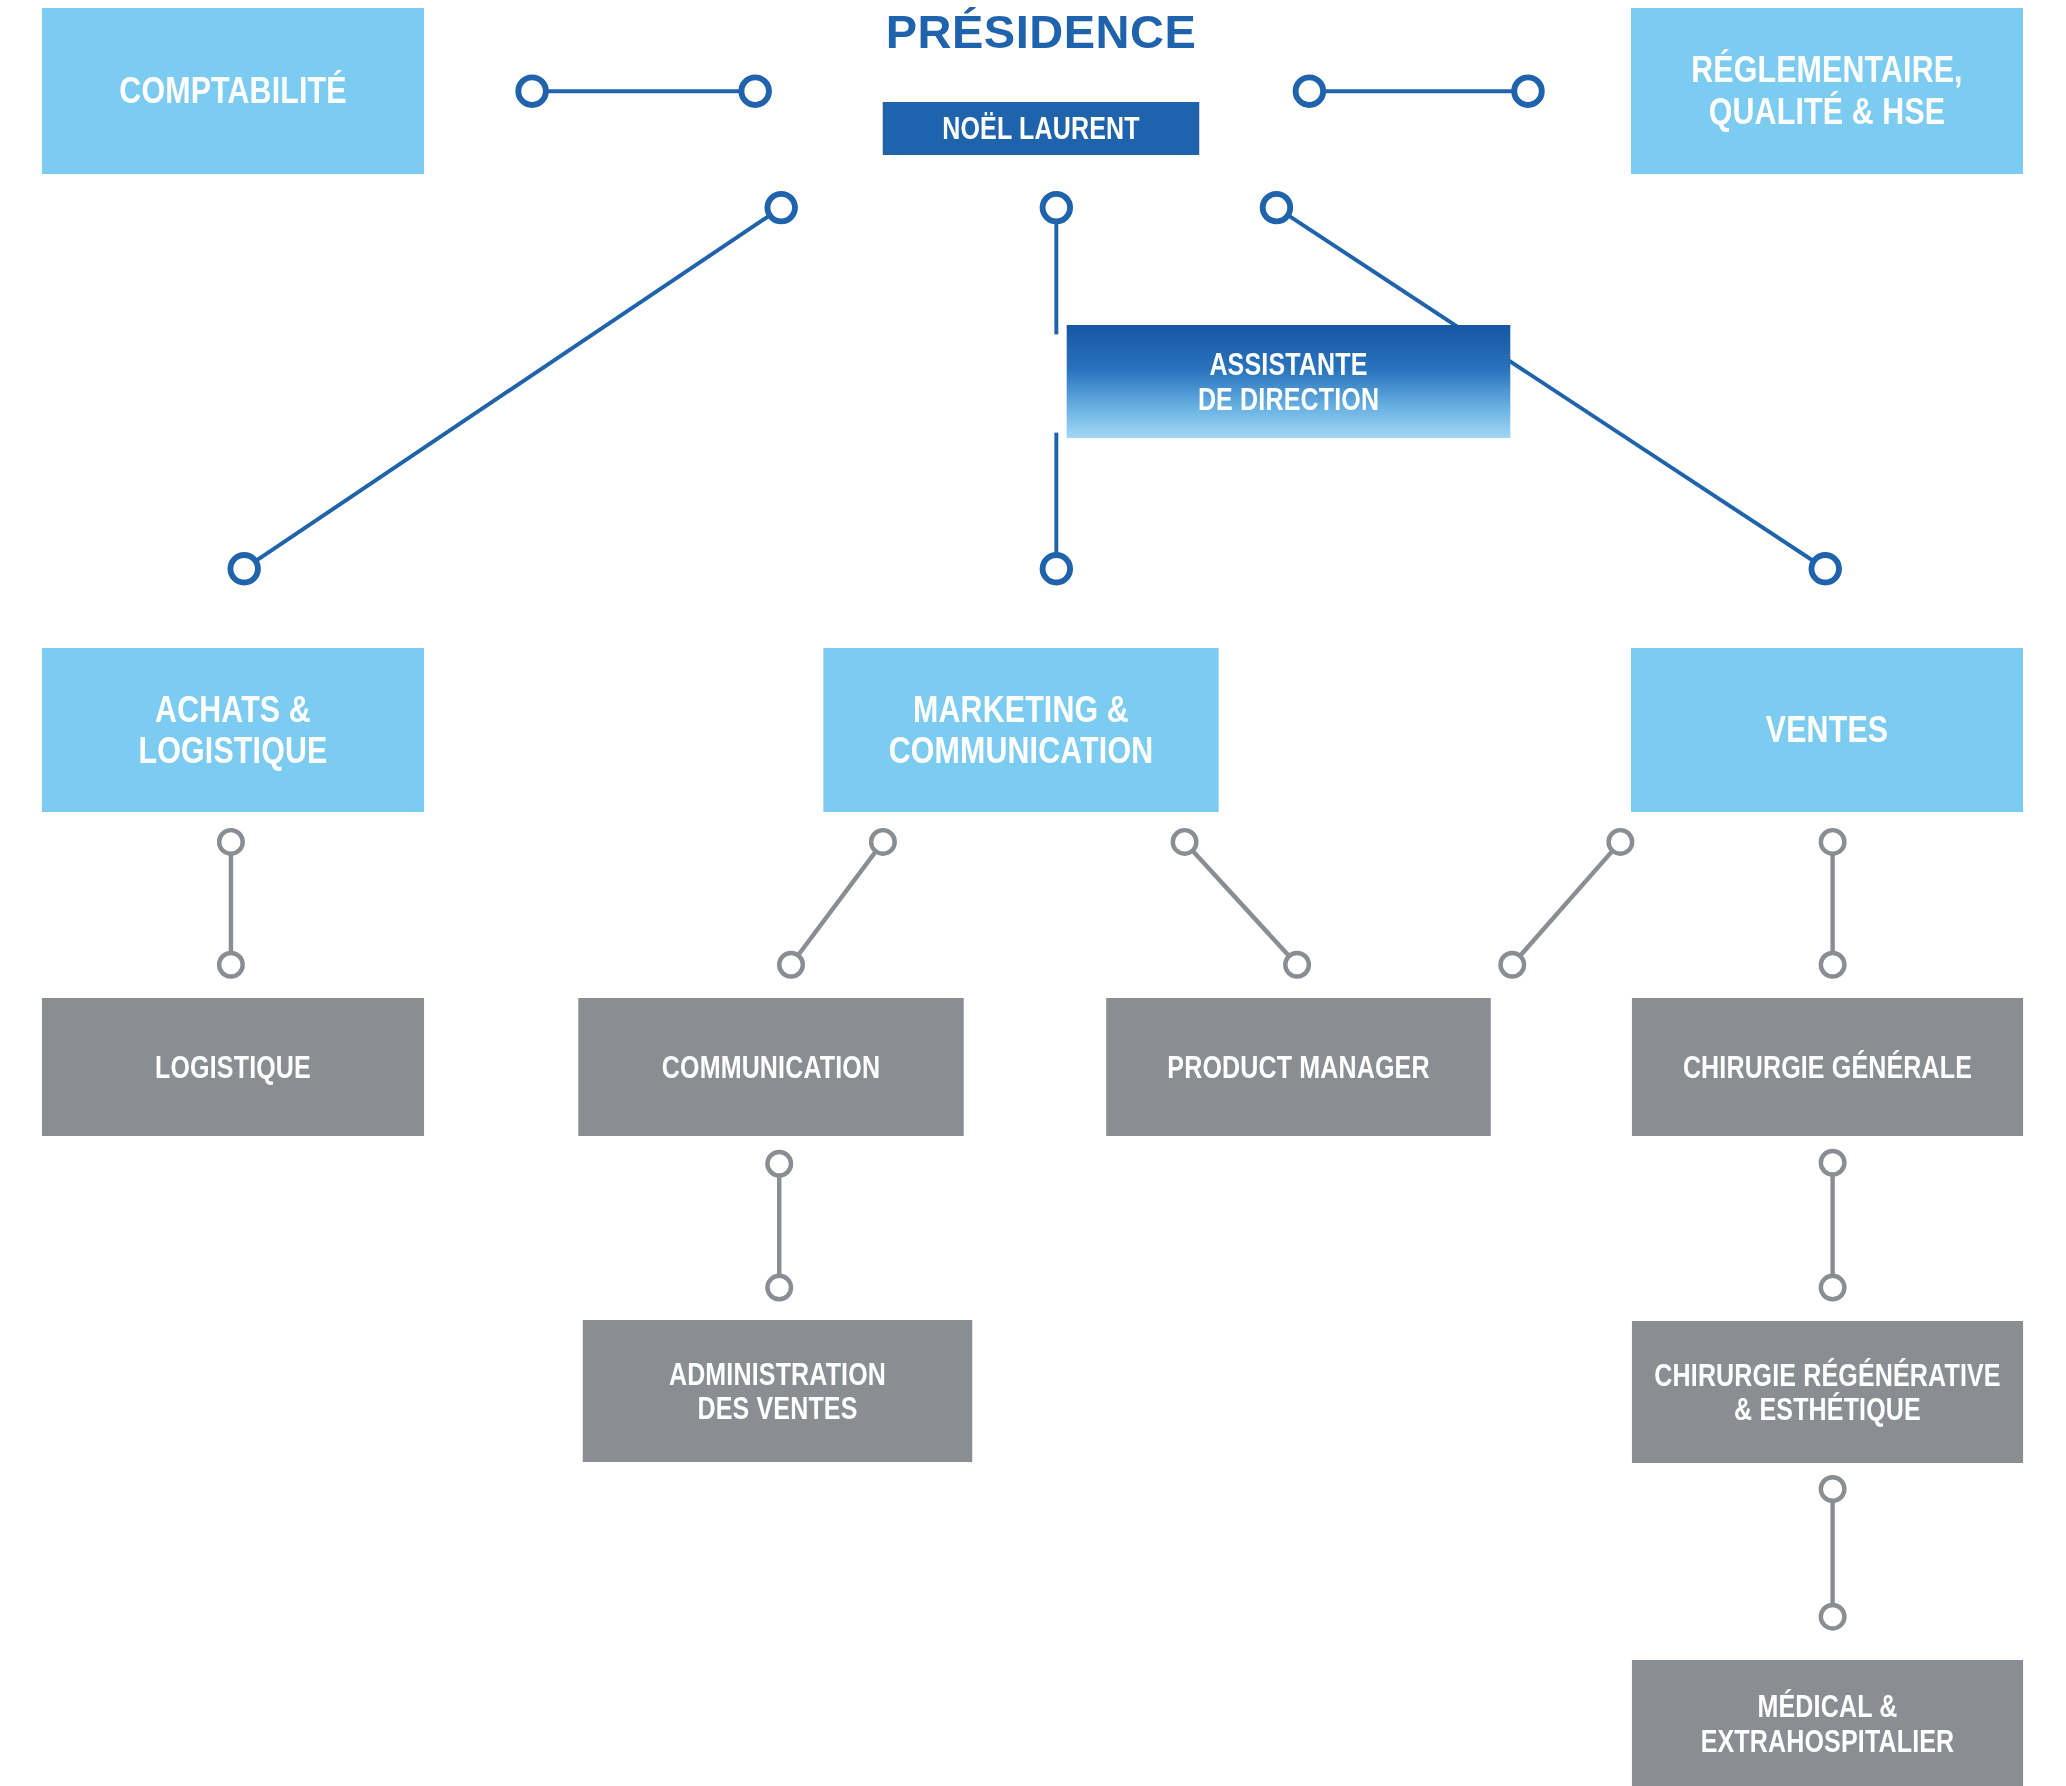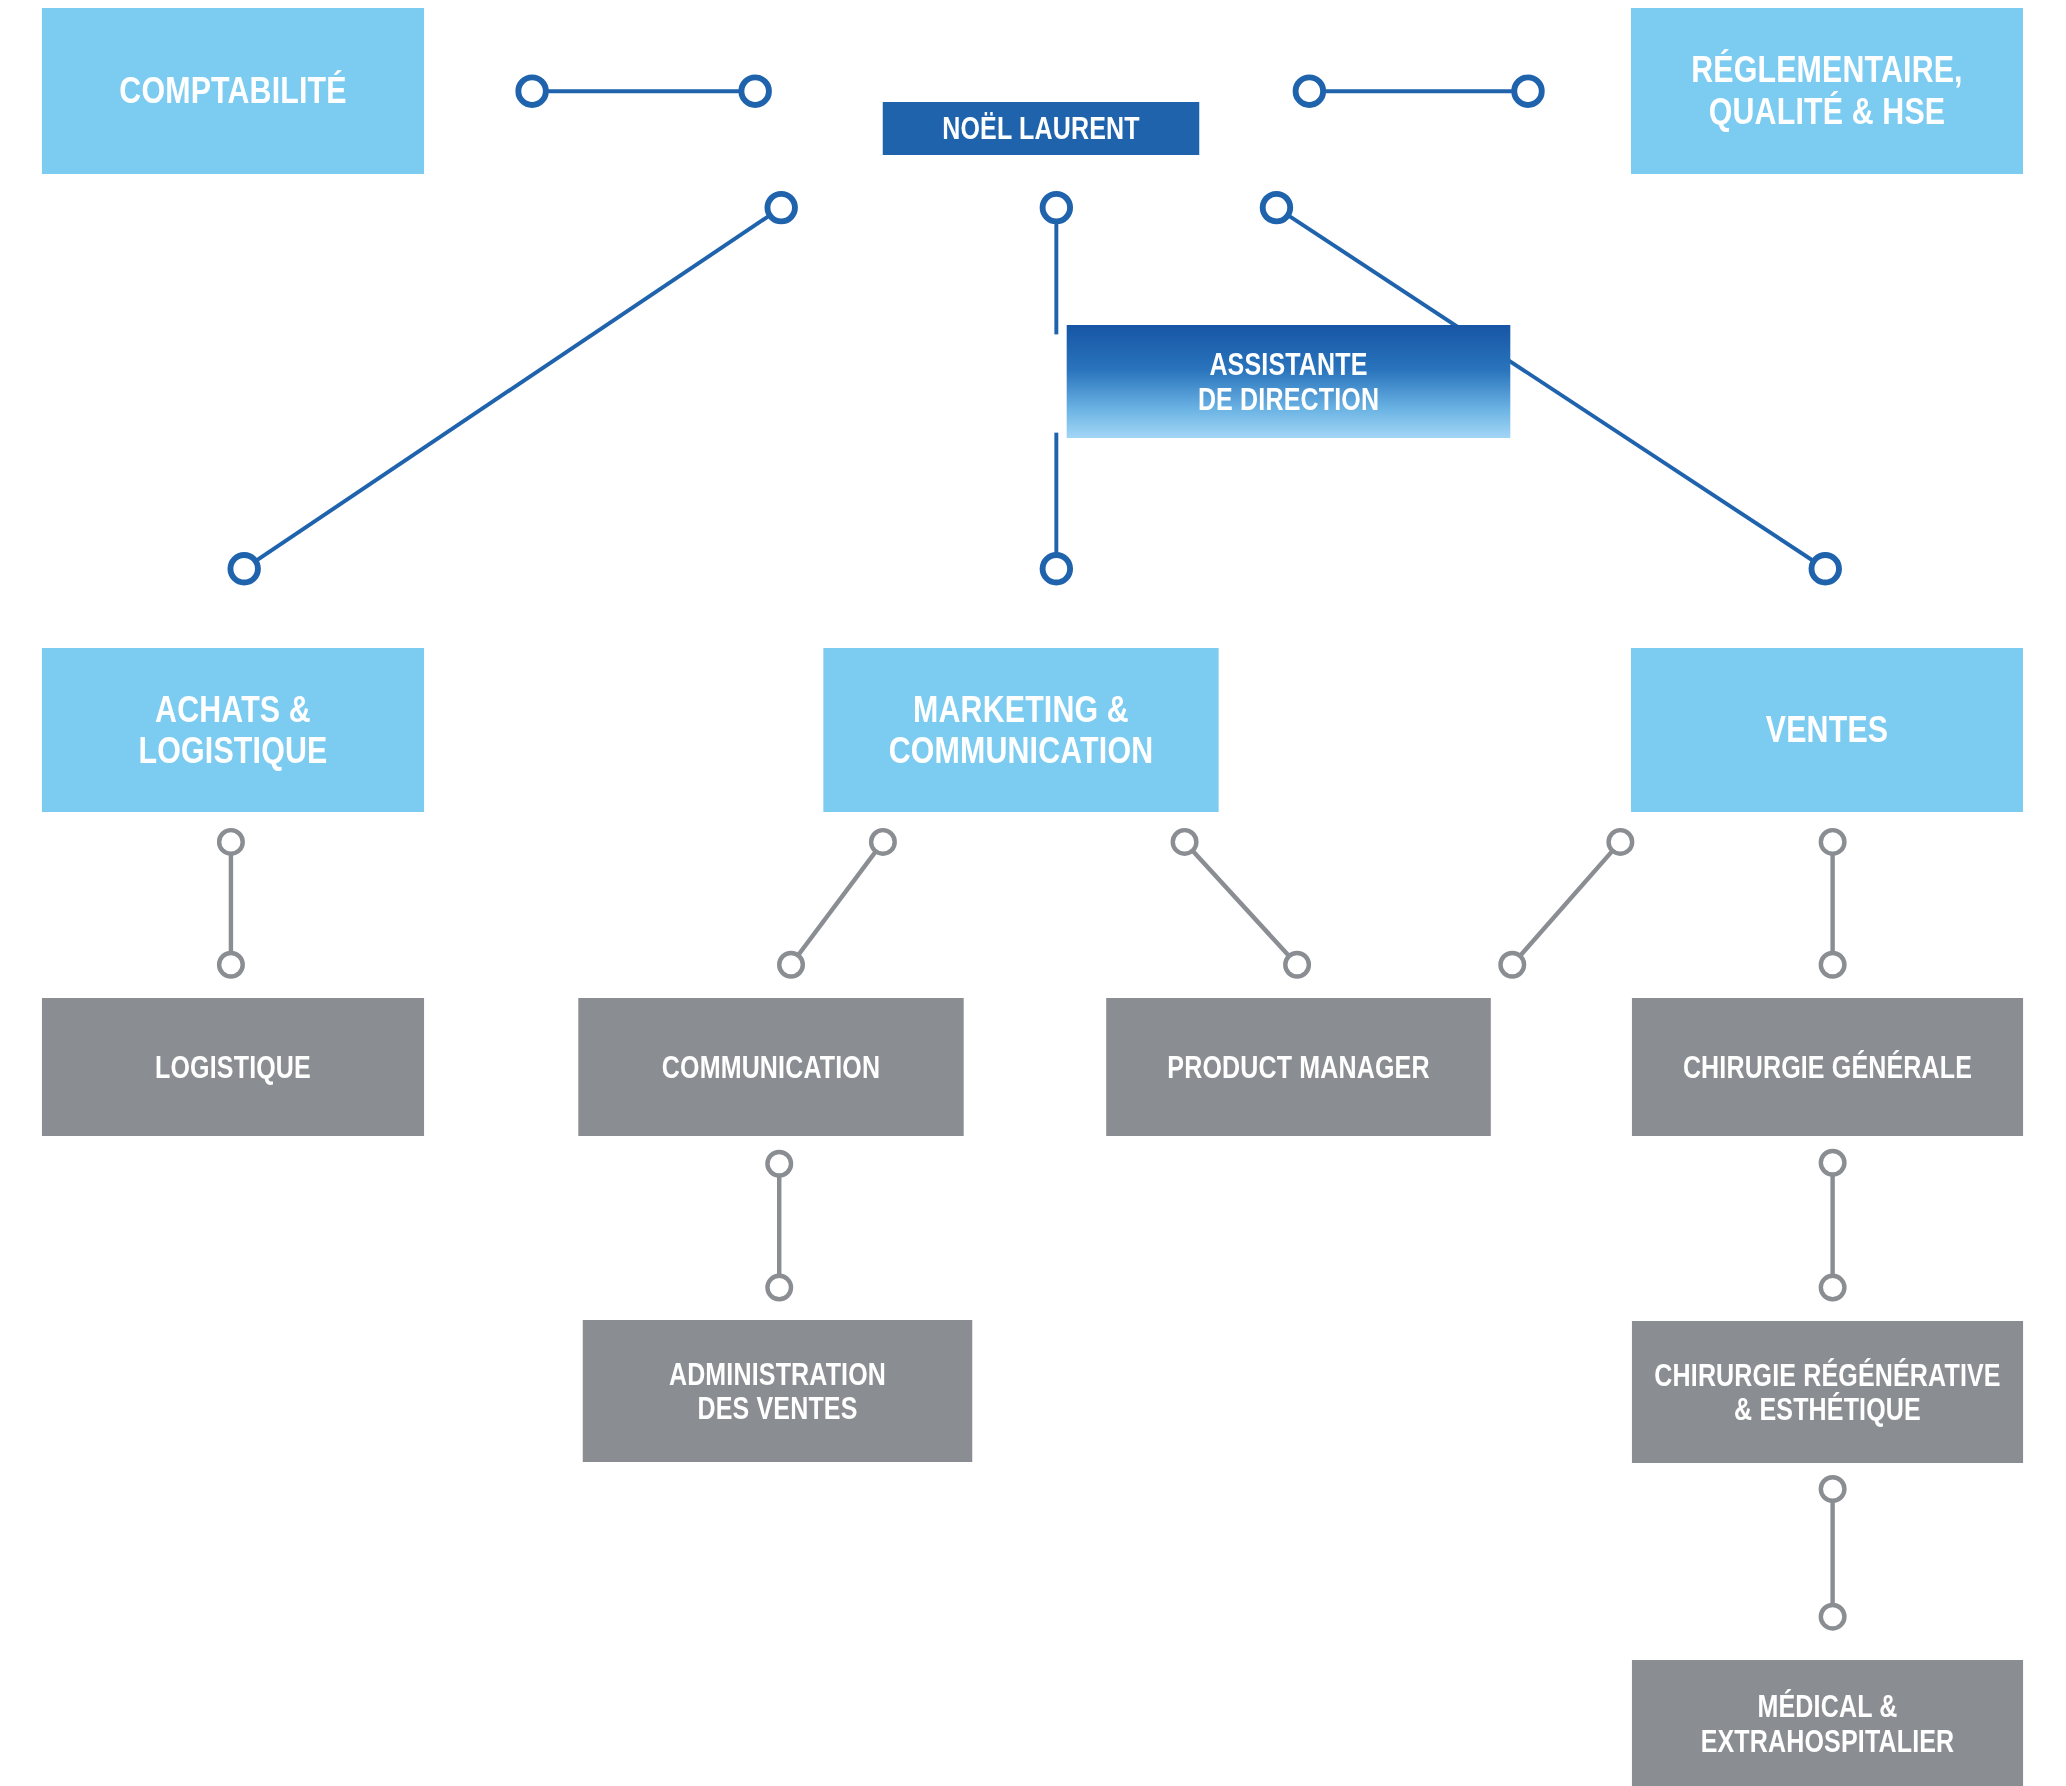--- a/index.html
+++ b/index.html
@@ -172,20 +172,21 @@
       <circle cx="3730" cy="2620" r="24" fill="#ffffff" stroke="#8a8d92" stroke-width="9"></circle>
     </g>
 
     <g>
       <line x1="3730" y1="3030" x2="3730" y2="3290" stroke="#8a8d92" stroke-width="9"></line>
       <circle cx="3730" cy="3030" r="24" fill="#ffffff" stroke="#8a8d92" stroke-width="9"></circle>
       <circle cx="3730" cy="3290" r="24" fill="#ffffff" stroke="#8a8d92" stroke-width="9"></circle>
     </g>
   </svg>
 
+  <div id="title-presidence">PRÉSIDENCE</div>
 
   <div class="node node-light" id="node-comptabilite">
     <span class="label">COMPTABILITÉ</span>
   </div>
 
   <div class="node node-light" id="node-reglementaire">
     <span class="label">RÉGLEMENTAIRE,
 QUALITÉ &amp; HSE</span>
   </div>
 

